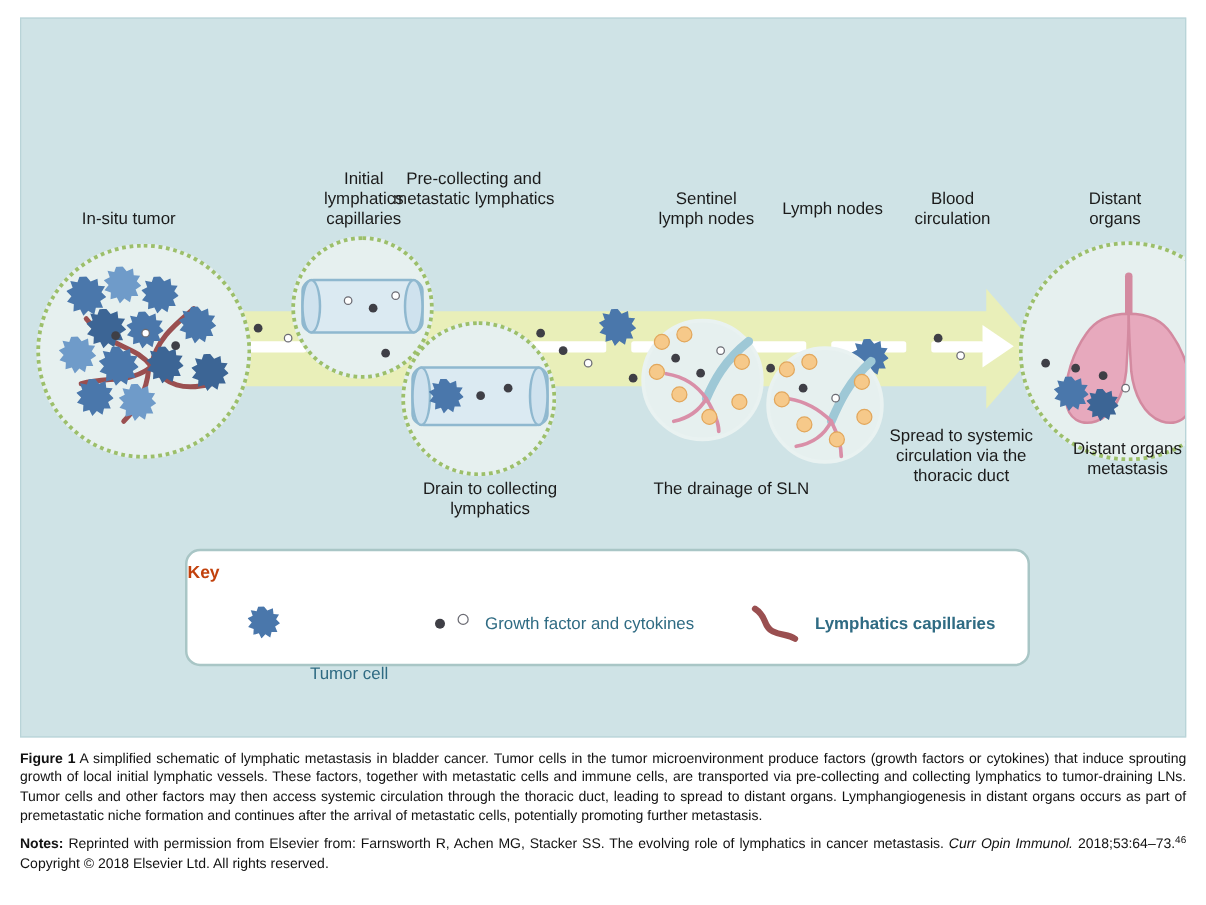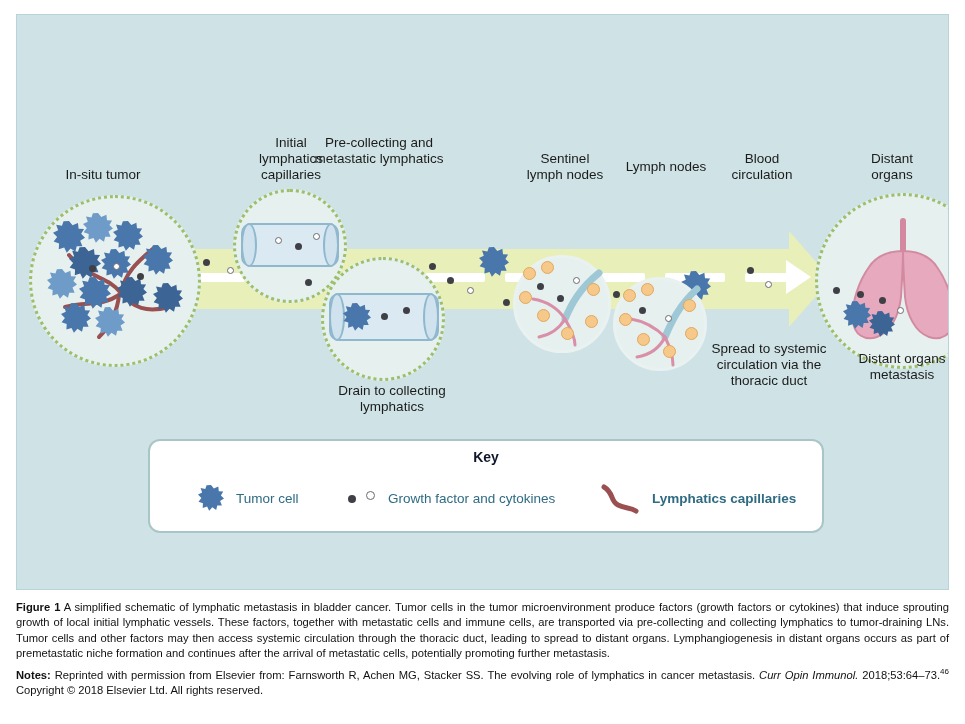--- a/index.html
+++ b/index.html
@@ -158,24 +158,23 @@
     height: 94px;
     background: #ffffff;
     border: 2px solid #a9c6c6;
     border-radius: 12px;
     box-sizing: border-box;
   }
   #key-title {
     position: absolute;
     top: 8px;
     width: 100%;
-    text-align: center;
     font-size: 14px;
     font-weight: bold;
-    color: #0f172a;
+    color: #c2410c;
   }
   .key-item-label {
     position: absolute;
     top: 50px;
     font-size: 13.5px;
     color: #2f6b83;
   }
 
   
   #caption {
@@ -330,31 +329,32 @@
     <div class="lbl" style="left:488px; top:136px; width:120px; white-space:pre-line;">Sentinel
 lymph nodes</div>
     <div class="lbl" style="left:586px; top:144px; width:126px;">Lymph nodes</div>
     <div class="lbl" style="left:690px; top:136px; width:110px; white-space:pre-line;">Blood
 circulation</div>
     <div class="lbl" style="left:812px; top:136px; width:126px; white-space:pre-line;">Distant
 organs</div>
 
     <div class="lbl" style="left:290px; top:368px; width:170px; white-space:pre-line;">Drain to collecting
 lymphatics</div>
+    <div class="lbl" style="left:478px; top:368px; width:180px;">The drainage of SLN</div>
     <div class="lbl" style="left:672px; top:326px; width:160px; white-space:pre-line;">Spread to systemic
 circulation via the
 thoracic duct</div>
     <div class="lbl" style="left:800px; top:336px; width:170px; white-space:pre-line;">Distant organs
 metastasis</div>
 
     <div id="key-box">
       <div id="key-title">Key</div>
 
       <div class="tumor-cell" style="left:48px; top:44px; width:26px; height:26px;"></div>
-      <div class="key-item-label" style="left:86px;">Tumor cell</div>
+      <div class="key-item-label" style="left:98px;margin-top:40px;">Tumor cell</div>
 
       <div class="dot-filled" style="left:198px; top:54px; width:8px; height:8px;"></div>
       <div class="dot-open" style="left:216px; top:50px; width:9px; height:9px;"></div>
       <div class="key-item-label" style="left:238px;">Growth factor and cytokines</div>
 
       <svg style="position:absolute; left:450px; top:42px;" width="40" height="32">
         <path d="M4 4 C14 10, 10 18, 18 22 C26 26, 30 24, 36 28" stroke="#9a4f50" stroke-width="5" fill="none" stroke-linecap="round"></path>
       </svg>
       <div class="key-item-label" style="left:502px;font-weight:bold;">Lymphatics capillaries</div>
     </div>

